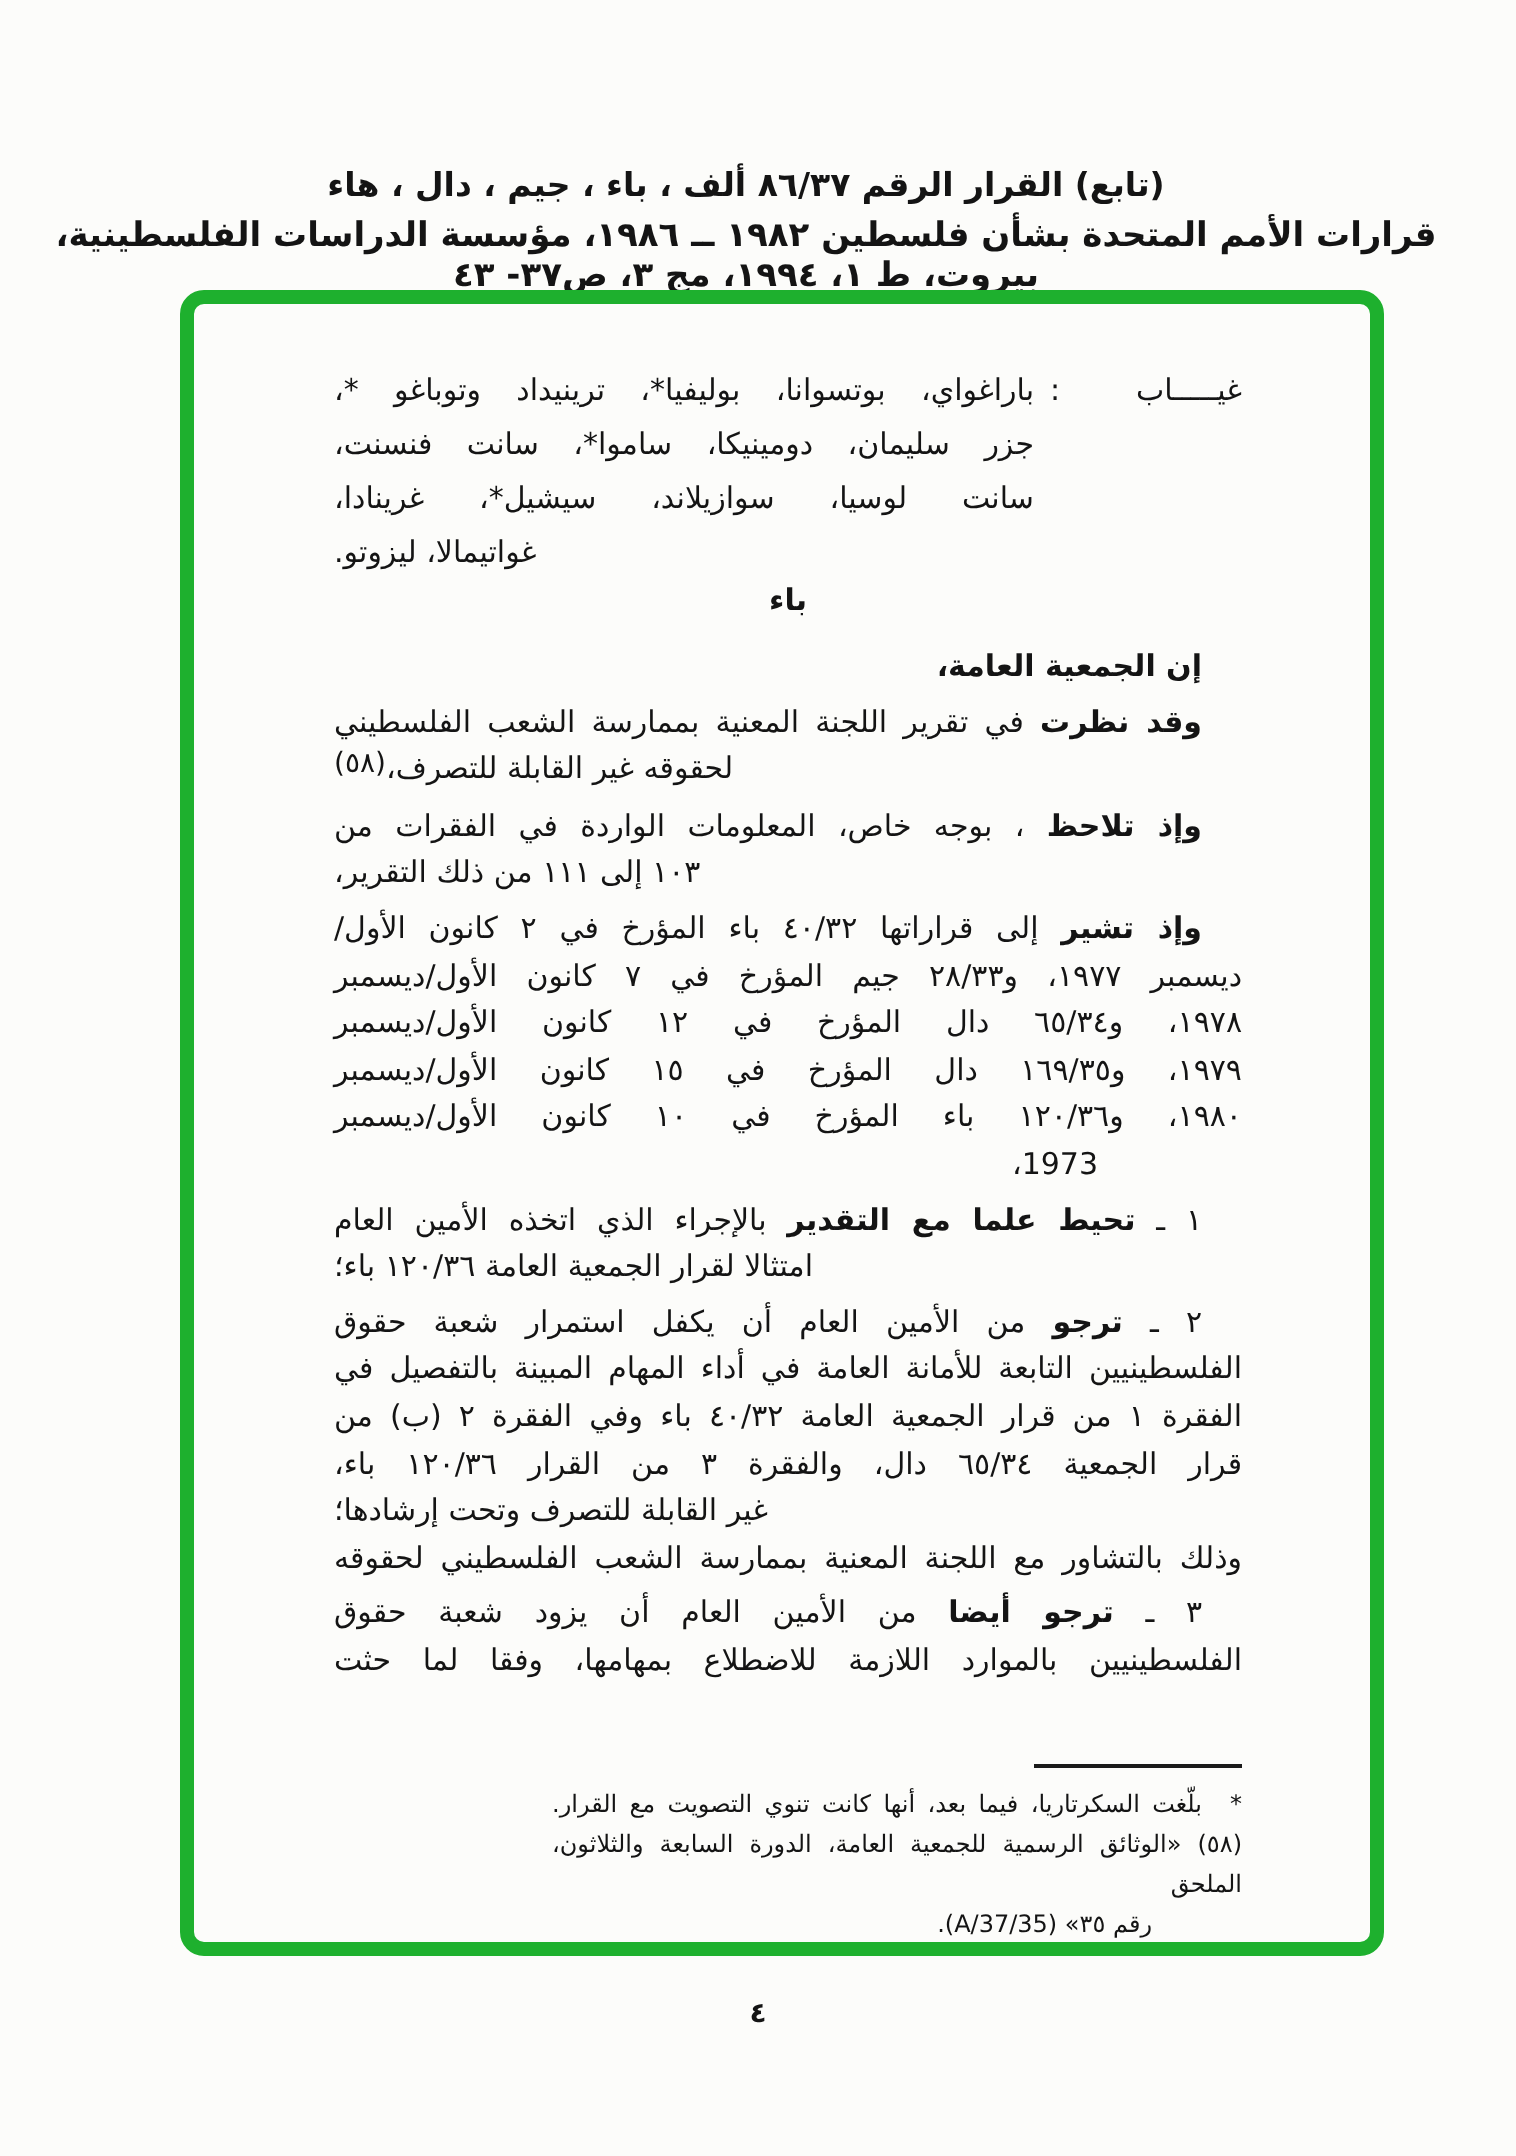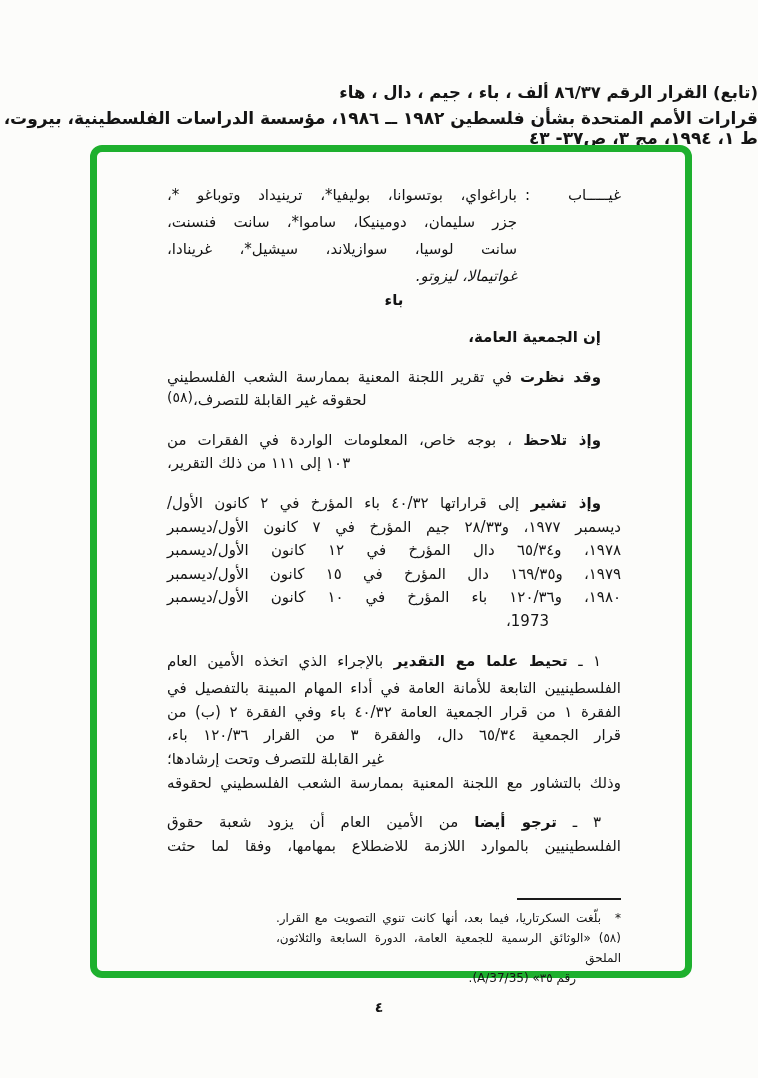--- a/index.html
+++ b/index.html
@@ -6,39 +6,39 @@
   .page {
     position:relative;
     width:758px; height:1078px;
     margin:0 auto;
     background:#fcfcfa;
     direction:rtl;
     font-family:"DejaVu Sans", sans-serif;
     color:#141414;
     overflow:hidden;
   }
-  .header { position:absolute; top:83px; left:0; right:0; text-align:right; }
+  .header { position:absolute; top:83px; left:0; right:12px; text-align:center; }
   .header-title  { font-size:16.5px; font-weight:bold; letter-spacing:0.2px; }
   .header-source { font-size:17px;  font-weight:bold; margin-top:6px; }
 
   .frame {
     position:absolute; left:90px; top:145px;
     width:602px; height:833px;
     box-sizing:border-box;
     border:7px solid #1eb02e;
     border-radius:12px;
     padding:22px 64px 0 70px;
   }
 
   .line { font-size:15px; line-height:23.6px; }
   .line.justify { text-align:justify; text-align-last:justify; }
   .line.left    { text-align:left; }
   .line.right   { text-align:right; }
-  .line.center  { text-align:right;font-style:italic; }
-  .line.indent  { padding-right:20px;margin-top:16px; }
+  .line.center  { text-align:left; }
+  .line.indent  { padding-right:20px; }
   .line.rpad-lg { padding-right:72px; }
   .line.rpad-sm { padding-right:45px; }
   .bold { font-weight:bold; }
   .sup  { font-size:14px; position:relative; top:-3px; }
 
   .absent { display:flex; margin-top:8px; }
   .absent .line { line-height:27px; }
   .absent-label-box {
     flex:0 0 96px;
     display:flex; justify-content:space-between;
@@ -102,22 +102,24 @@
         <div class="para">
           <div class="line justify indent"><span class="bold">وإذ تشير</span><span> إلى قراراتها ٤٠/٣٢ باء المؤرخ في ٢ كانون الأول/</span></div>
           <div class="line justify"><span>ديسمبر ١٩٧٧، و٢٨/٣٣ جيم المؤرخ في ٧ كانون الأول/ديسمبر</span></div>
           <div class="line justify"><span>١٩٧٨، و٦٥/٣٤ دال المؤرخ في ١٢ كانون الأول/ديسمبر</span></div>
           <div class="line justify"><span>١٩٧٩، و١٦٩/٣٥ دال المؤرخ في ١٥ كانون الأول/ديسمبر</span></div>
           <div class="line justify"><span>١٩٨٠، و١٢٠/٣٦ باء المؤرخ في ١٠ كانون الأول/ديسمبر</span></div>
           <div class="line right rpad-lg"><span>1973،</span></div>
         </div>
         <div class="para">
           <div class="line justify indent"><span>١ ـ </span><span class="bold">تحيط علما مع التقدير</span><span> بالإجراء الذي اتخذه الأمين العام</span></div>
+          <div class="line left"><span>امتثالا لقرار الجمعية العامة ١٢٠/٣٦ باء؛</span></div>
         </div>
         <div class="para">
+          <div class="line justify indent"><span>٢ ـ </span><span class="bold">ترجو</span><span> من الأمين العام أن يكفل استمرار شعبة حقوق</span></div>
           <div class="line justify"><span>الفلسطينيين التابعة للأمانة العامة في أداء المهام المبينة بالتفصيل في</span></div>
           <div class="line justify"><span>الفقرة ١ من قرار الجمعية العامة ٤٠/٣٢ باء وفي الفقرة ٢ (ب) من</span></div>
           <div class="line justify"><span>قرار الجمعية ٦٥/٣٤ دال، والفقرة ٣ من القرار ١٢٠/٣٦ باء،</span></div>
           <div class="line left"><span>غير القابلة للتصرف وتحت إرشادها؛</span></div>
           <div class="line justify"><span>وذلك بالتشاور مع اللجنة المعنية بممارسة الشعب الفلسطيني لحقوقه</span></div>
         </div>
         <div class="para">
           <div class="line justify indent"><span>٣ ـ </span><span class="bold">ترجو أيضا</span><span> من الأمين العام أن يزود شعبة حقوق</span></div>
           <div class="line justify"><span>الفلسطينيين بالموارد اللازمة للاضطلاع بمهامها، وفقا لما حثت</span></div>
         </div>

